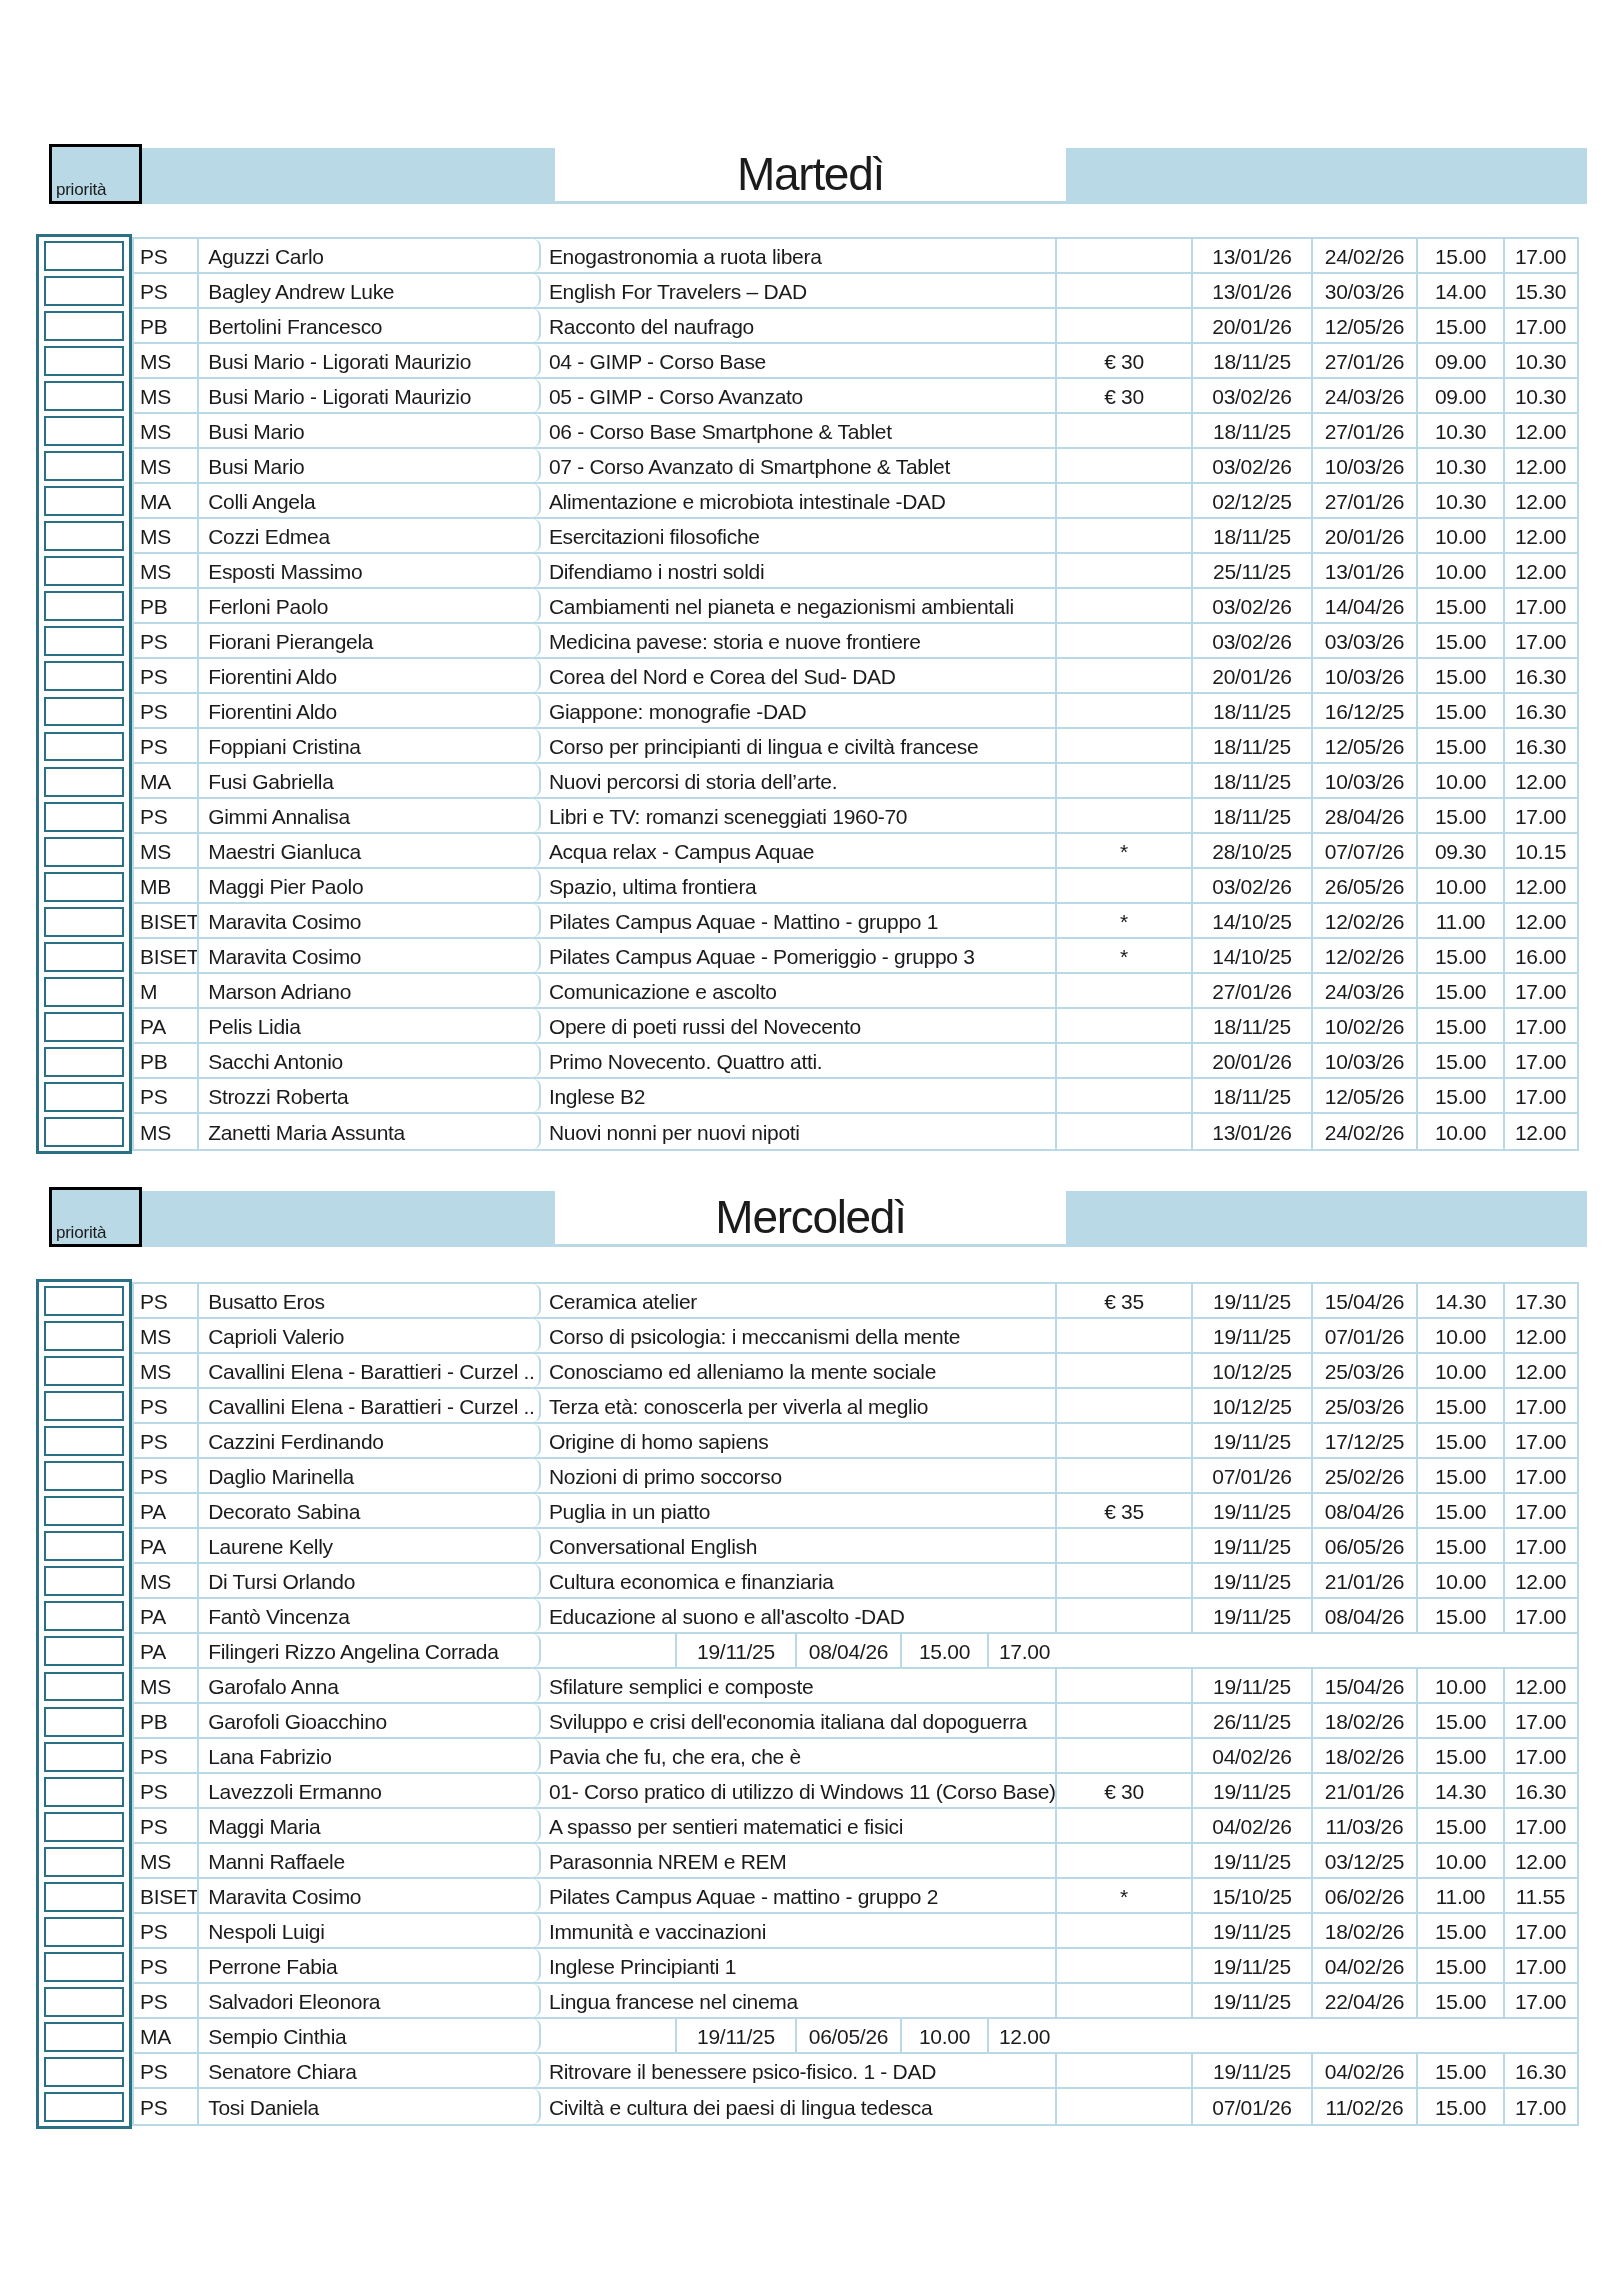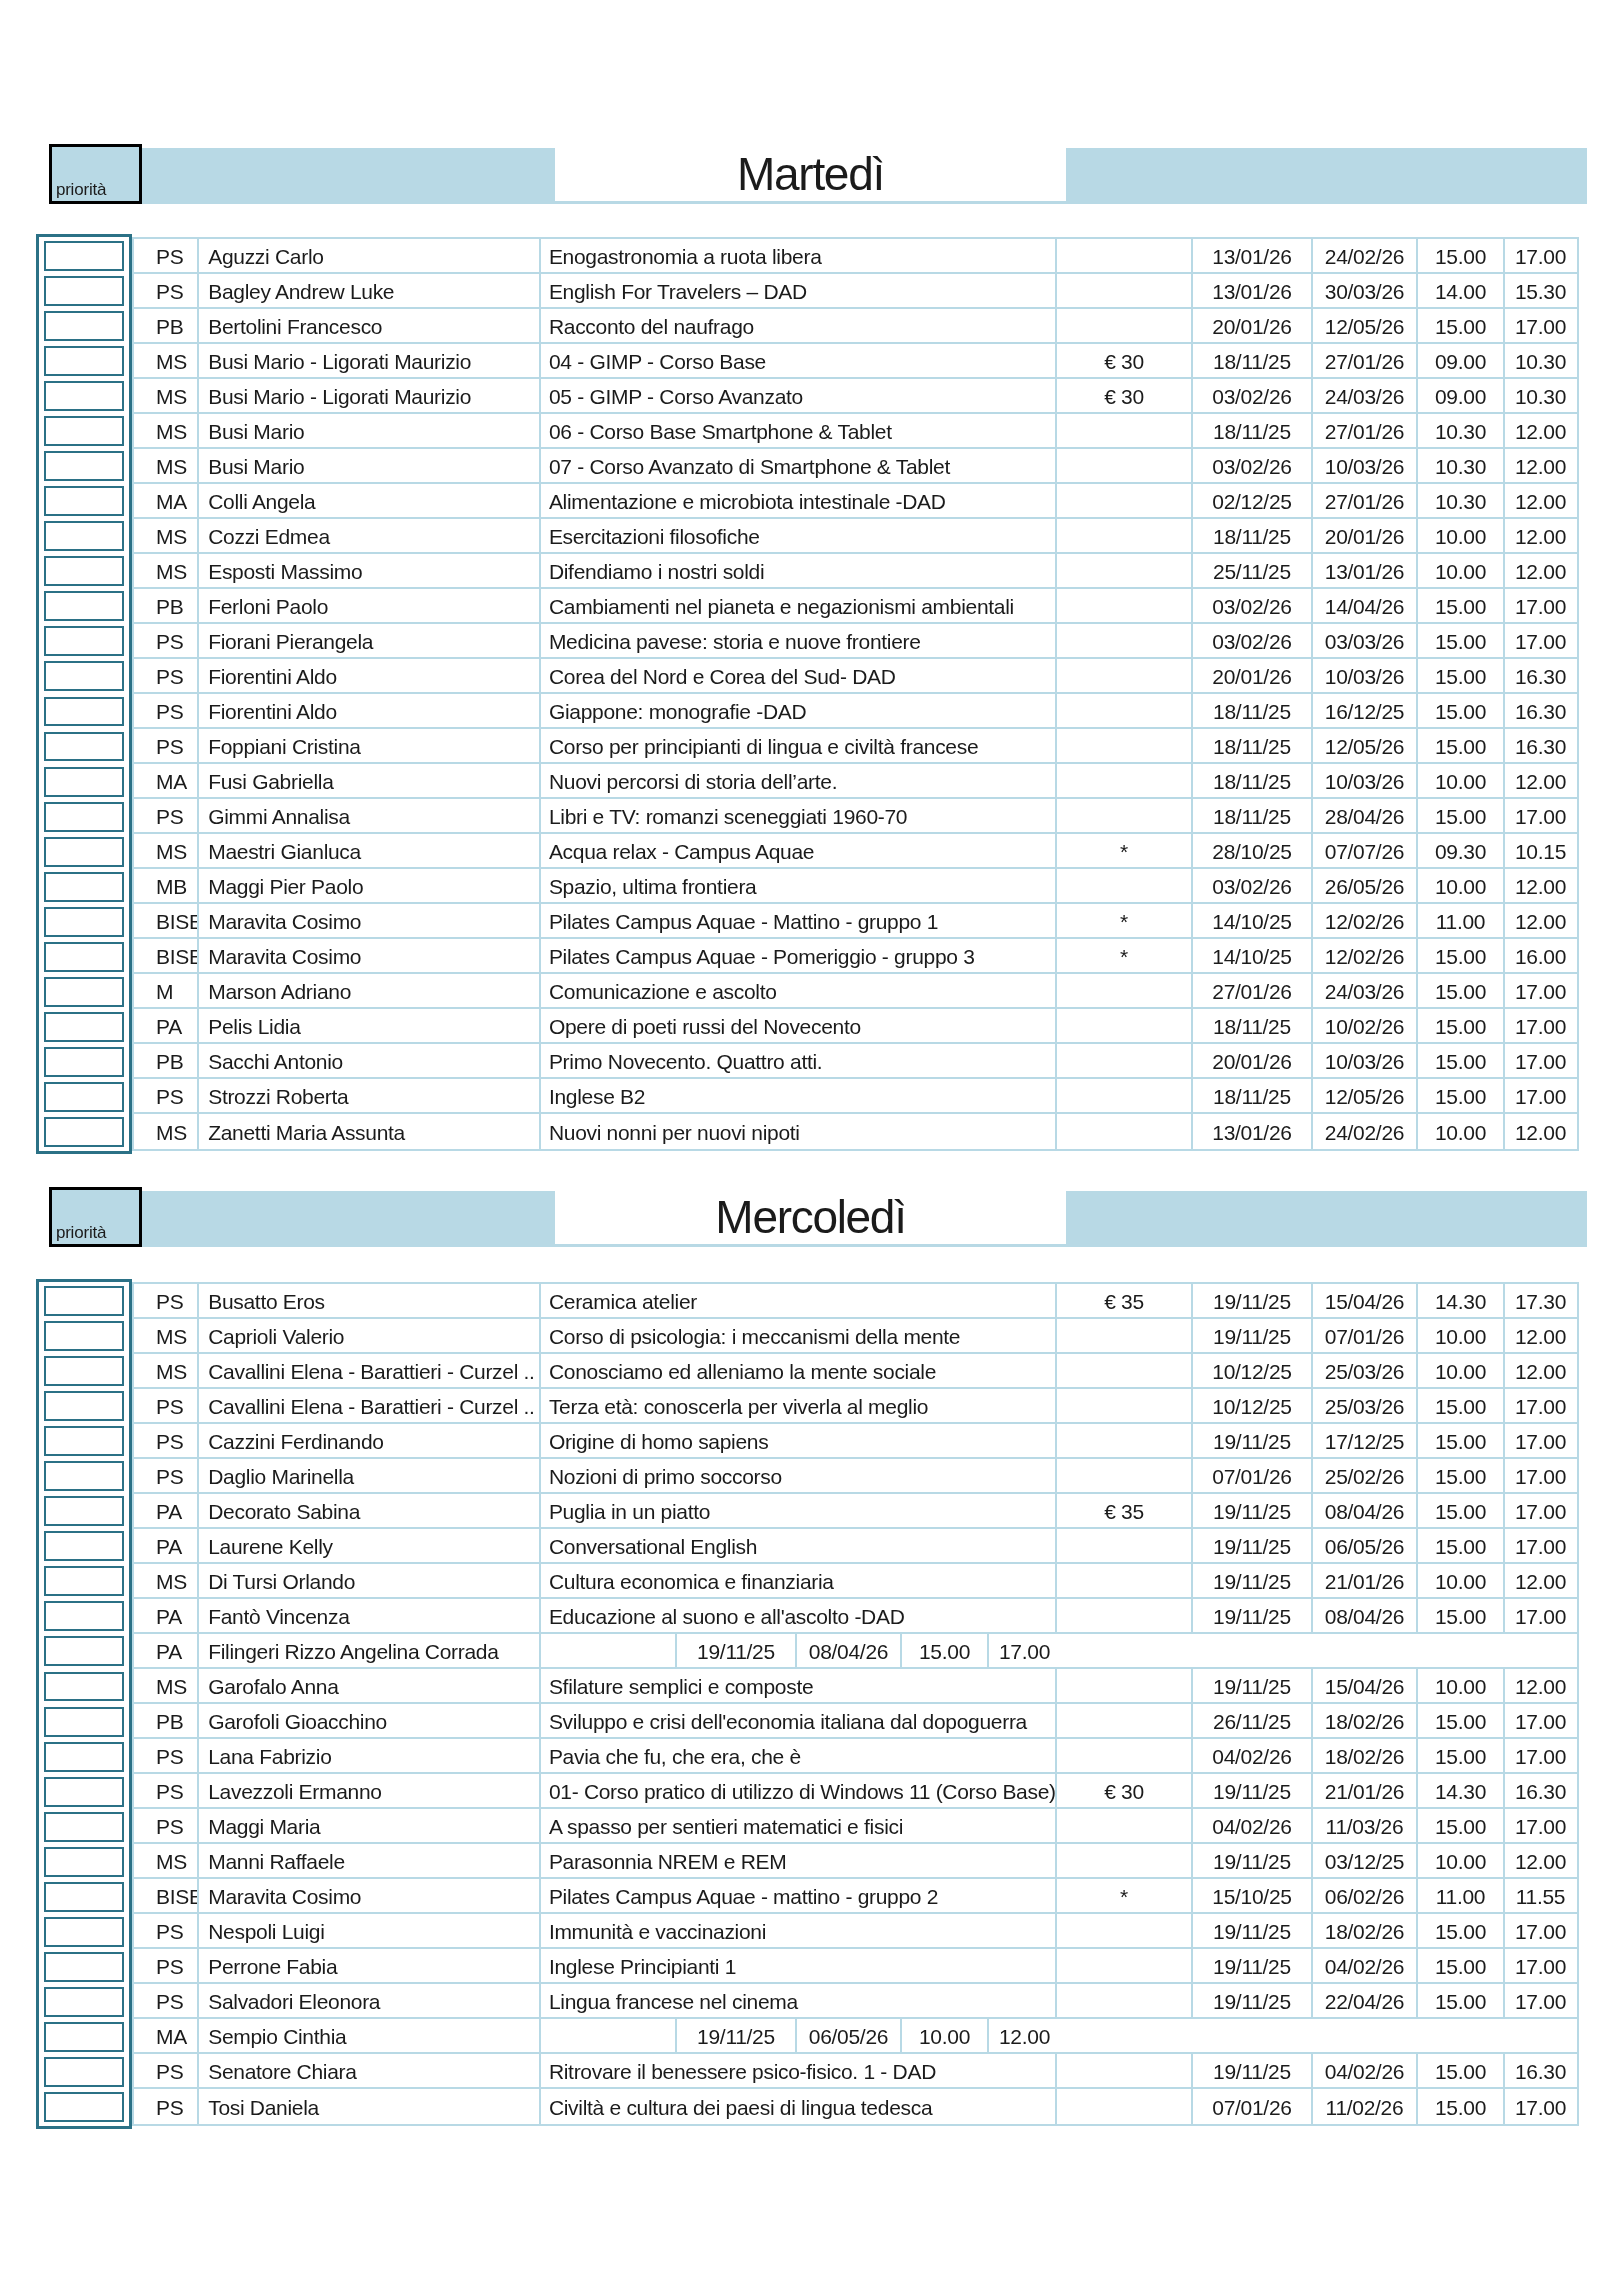--- a/index.html
+++ b/index.html
@@ -36,22 +36,22 @@
     margin-left:96px;width:1443px;box-sizing:content-box;
     border:2px solid var(--lb);
   }
   .row{display:flex;height:35px;box-sizing:border-box;border-bottom:2px solid var(--lb);background:#fff;}
   .row:last-child{border-bottom:none;}
   .cell{
     box-sizing:border-box;border-right:2px solid var(--lb);
     display:flex;align-items:center;font-size:21px;letter-spacing:-0.3px;
     white-space:nowrap;overflow:hidden;padding-top:2px;
   }
-  .c-code{width:65px;padding-left:22px;}
-  .c-name{width:342px;padding-left:9.2px;}
+  .c-code{width:65px;padding-left:6px;}
+  .c-name{width:342px;padding-left:9.2px;border-radius:8px;}
   .c-title{width:516px;padding-left:7.9px;}
   .c-price{width:136px;justify-content:center;}
   .c-sdate{width:120px;justify-content:center;}
   .c-edate{width:105px;justify-content:center;}
   .c-stime{width:87px;justify-content:center;}
   .c-etime{width:71px;justify-content:center;border-right:none;}
 </style>
 </head>
 <body>
 

